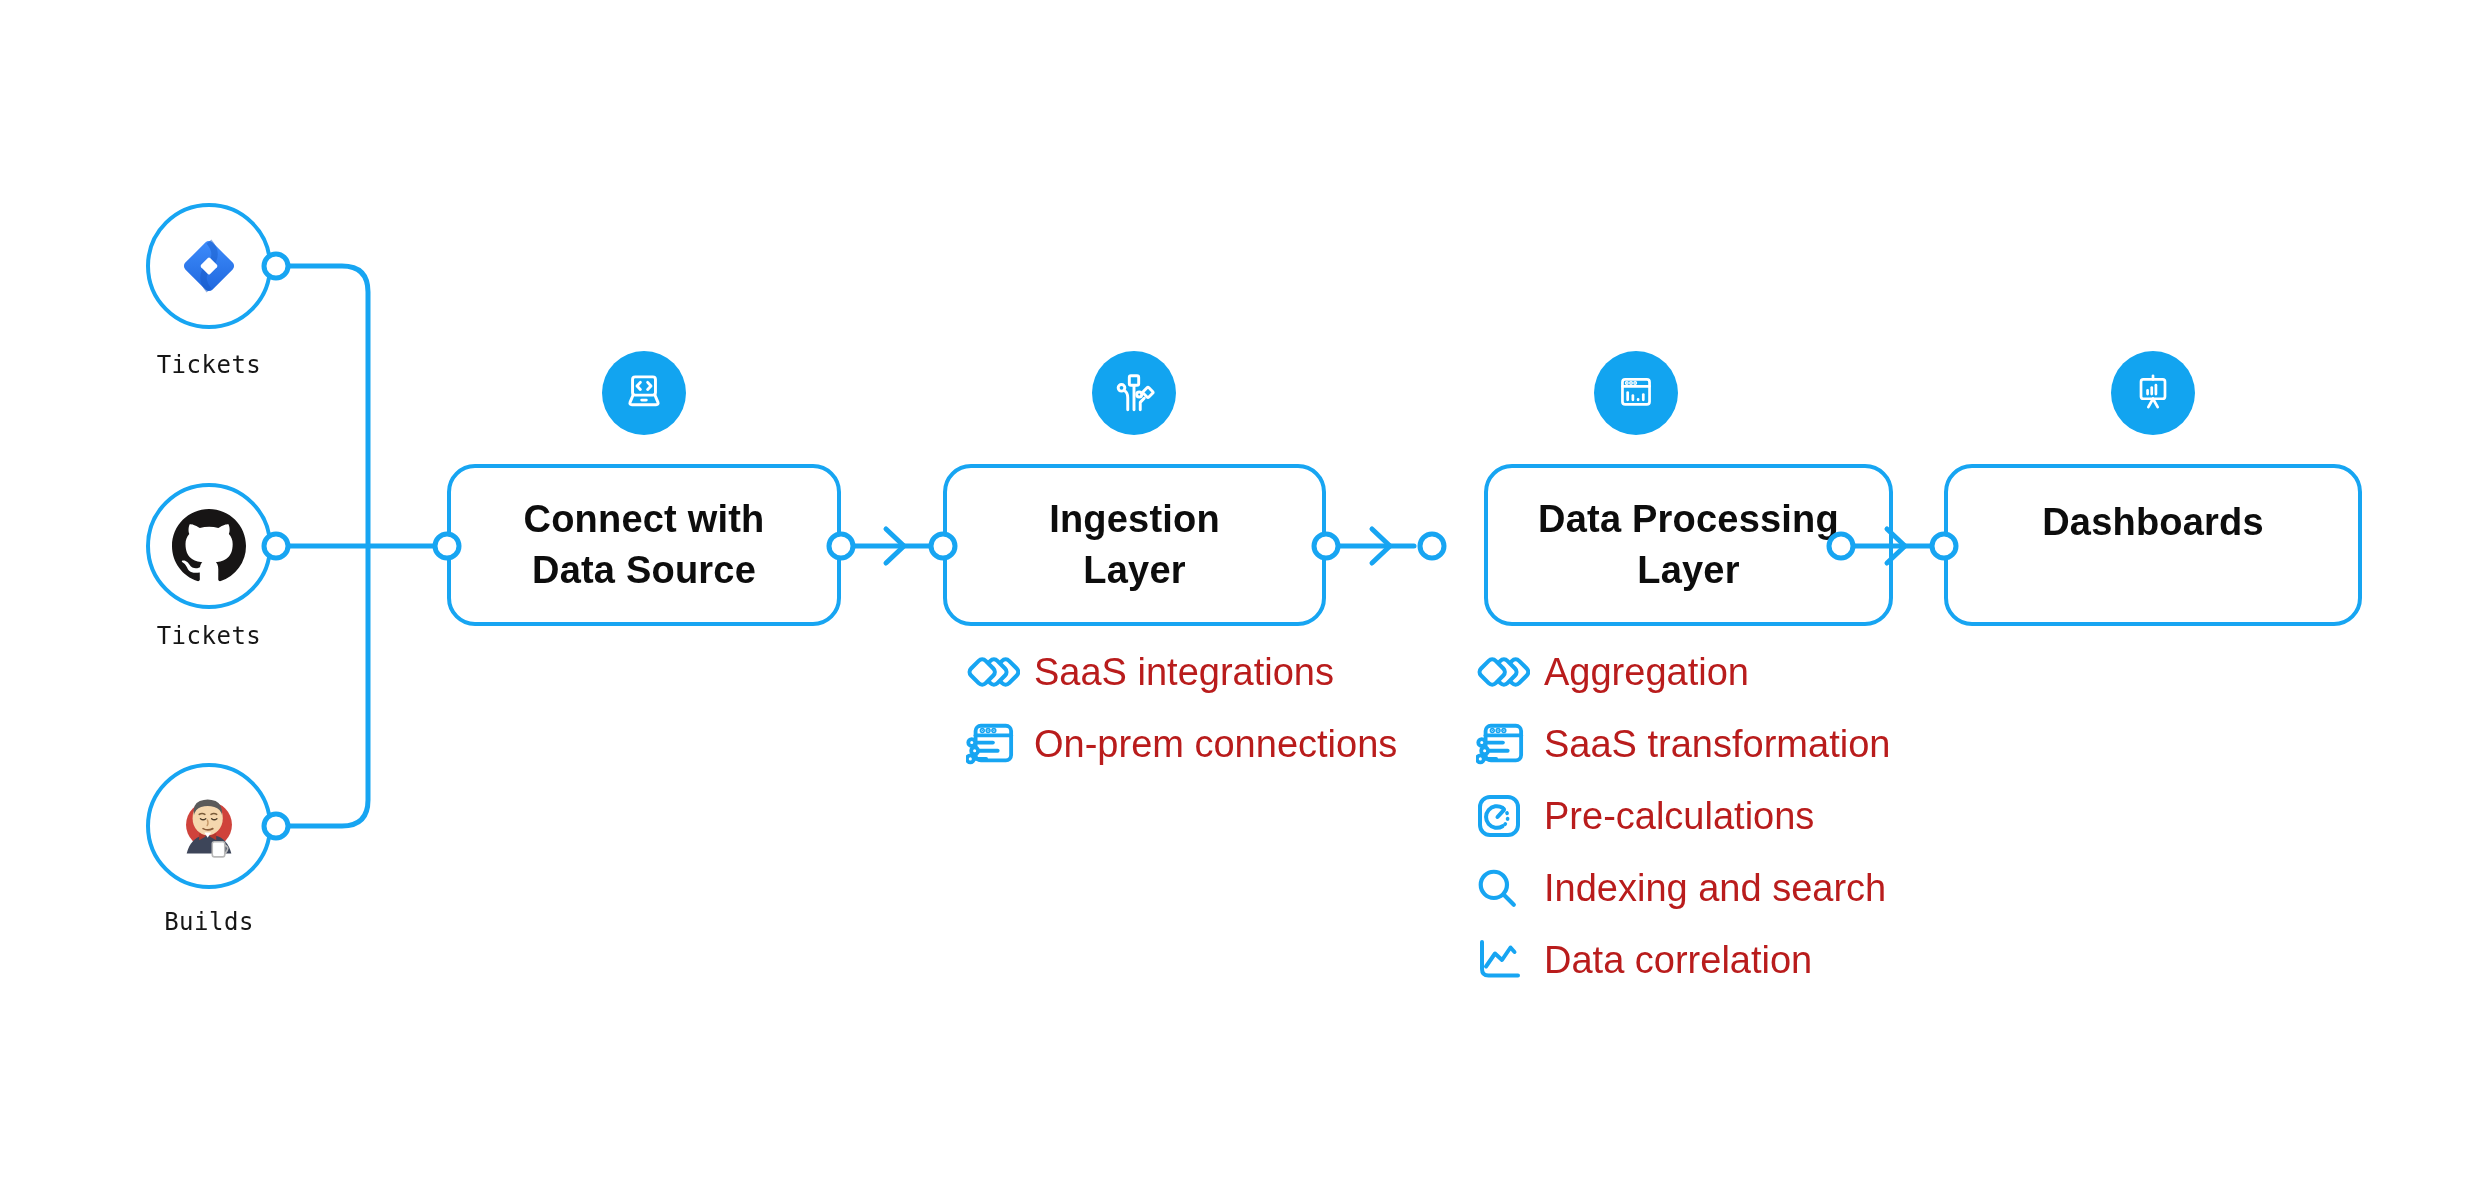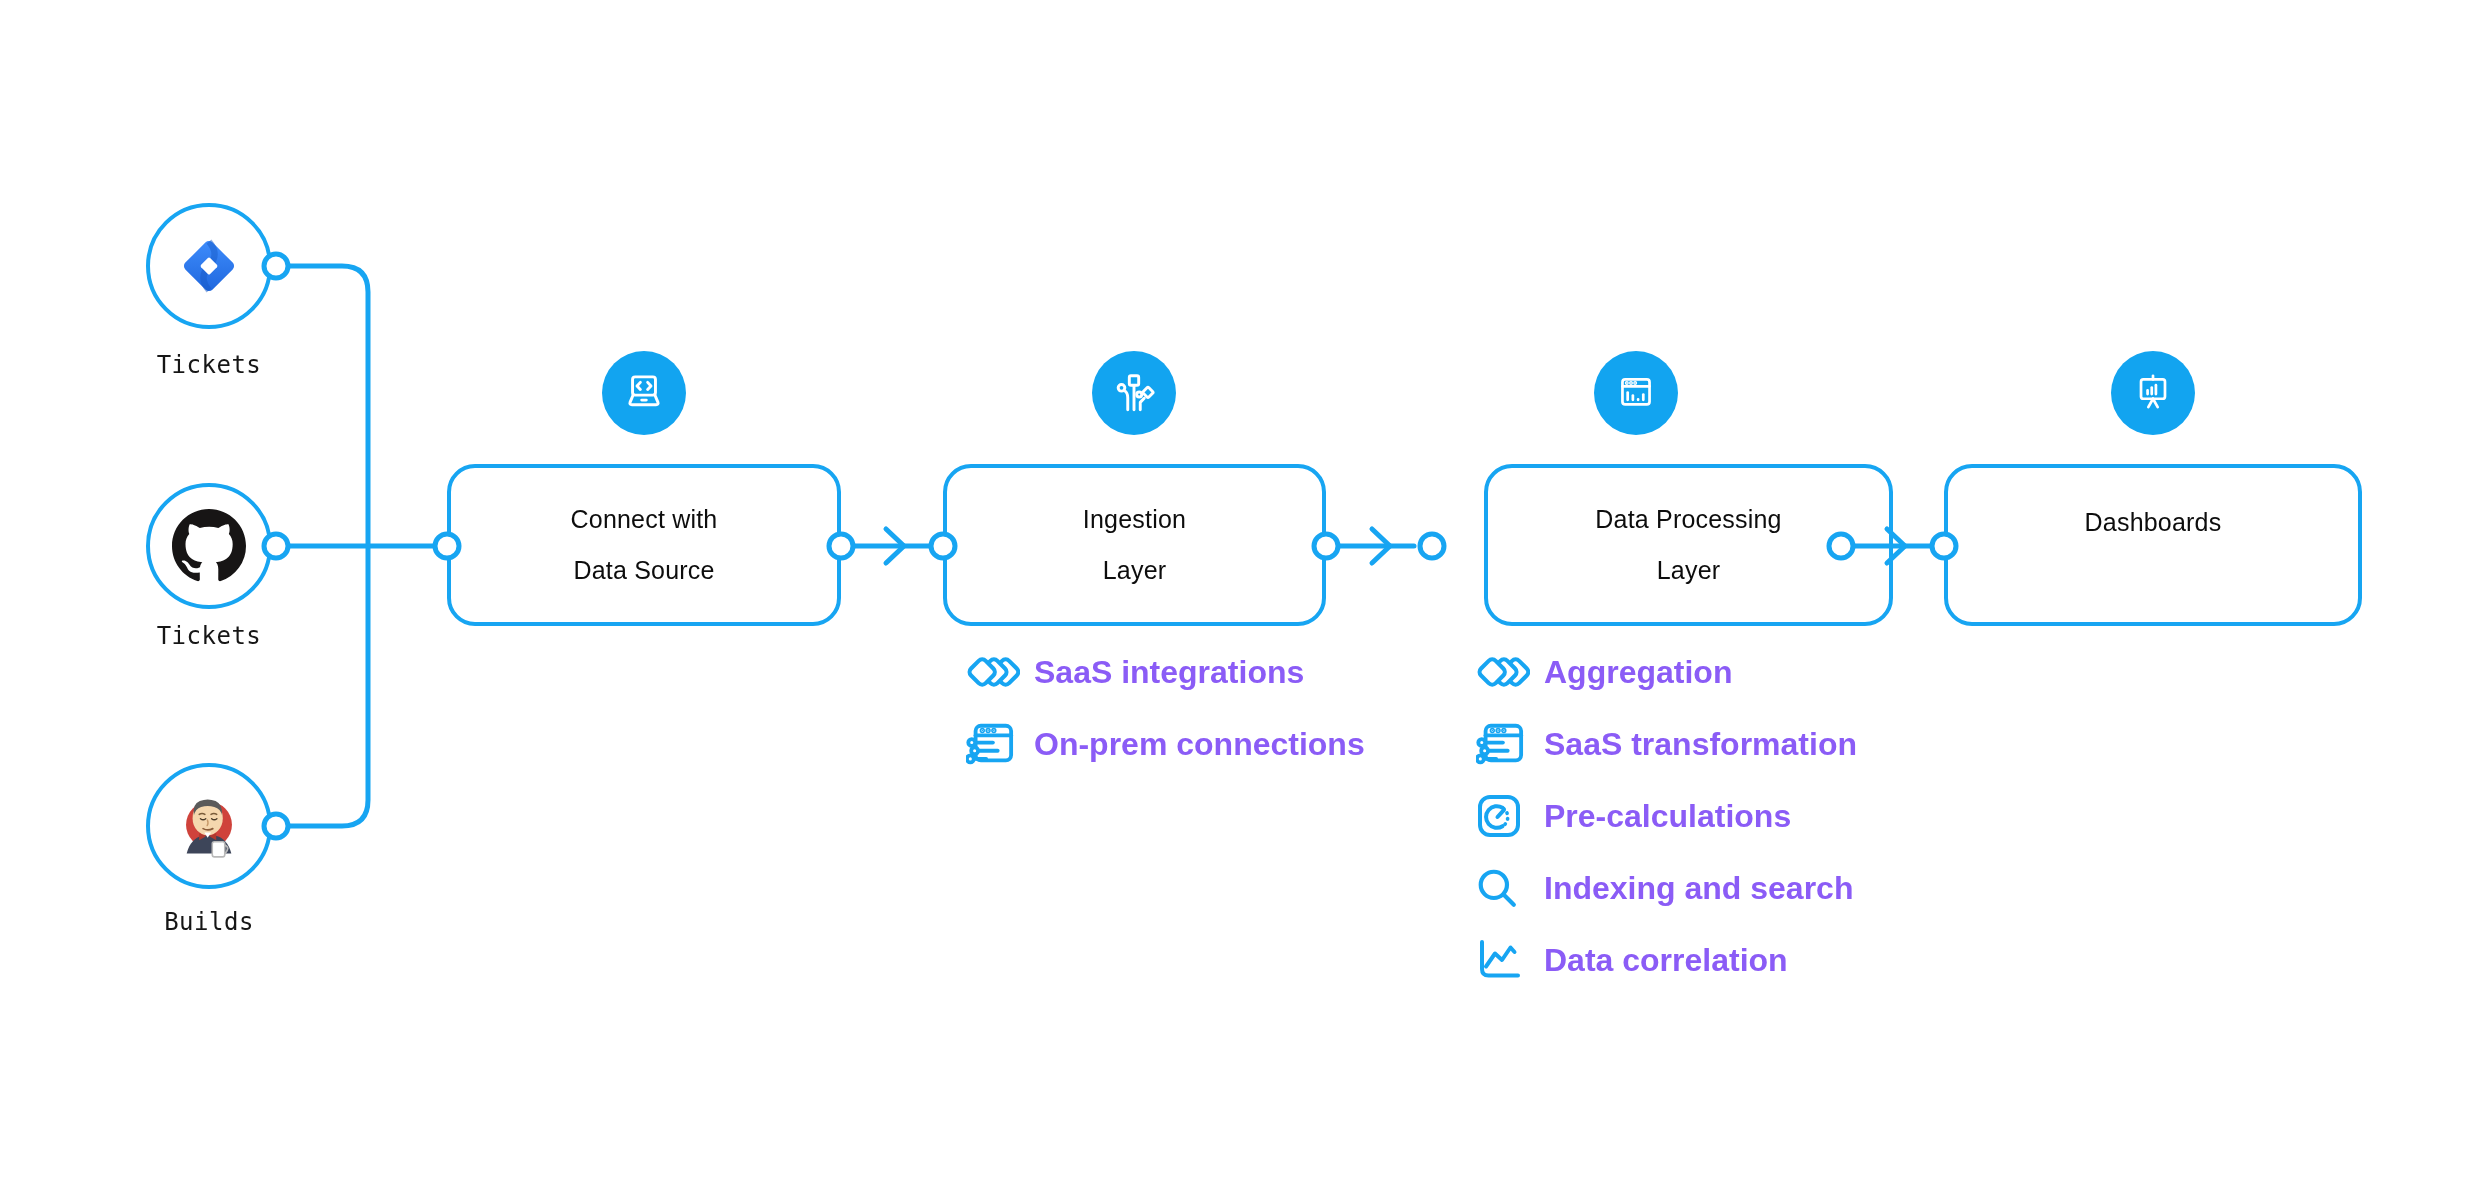--- a/index.html
+++ b/index.html
@@ -16,32 +16,32 @@
   .src-circle{position:absolute;width:126px;height:126px;background:#fff;
     border:4px solid var(--accent);border-radius:50%;
     display:flex;align-items:center;justify-content:center;z-index:2;box-sizing:border-box;}
   .src-label{position:absolute;width:300px;text-align:center;z-index:2;
     font-family:"DejaVu Sans Mono","Liberation Mono",monospace;
     font-size:24px;color:#161616;letter-spacing:0.5px;}
 
   .stage{position:absolute;top:464px;height:162px;background:#fff;
     border:4px solid var(--accent);border-radius:28px;box-sizing:border-box;
     display:flex;flex-direction:column;align-items:center;justify-content:center;z-index:1;}
-  .stage-title{font-size:25px;font-weight:normal;line-height:51px;color:var(--ink);
+  .stage-title{font-size:38px;font-weight:bold;line-height:51px;color:var(--ink);
     text-align:center;letter-spacing:0.2px;}
   .stage.single{padding-bottom:46px;}
 
   .badge{position:absolute;top:351px;width:84px;height:84px;border-radius:50%;
     background:var(--icon-bg);display:flex;align-items:center;justify-content:center;z-index:2;}
   .badge svg{display:block;}
 
   .list{position:absolute;display:flex;flex-direction:column;gap:24px;z-index:2;}
   .li{display:flex;align-items:center;height:48px;}
   .li-icon{width:56px;display:flex;align-items:center;justify-content:flex-start;}
-  .li-label{font-size:32px;color:#8b5cf6;margin-left:12px;white-space:nowrap;font-weight:bold;}
+  .li-label{font-size:38px;color:#b91c1c;margin-left:12px;white-space:nowrap;}
 </style>
 </head>
 <body>
 
 <div class="canvas">
 
   <svg class="wires" width="2490" height="1182" viewBox="0 0 2490 1182">
     <g stroke="#17A5F2" stroke-width="5" fill="none" stroke-linecap="round" stroke-linejoin="round">
       <path d="M288 266 H342 Q368 266 368 292 V800 Q368 826 342 826 H288"></path>
       <path d="M288 546 H445"></path>

